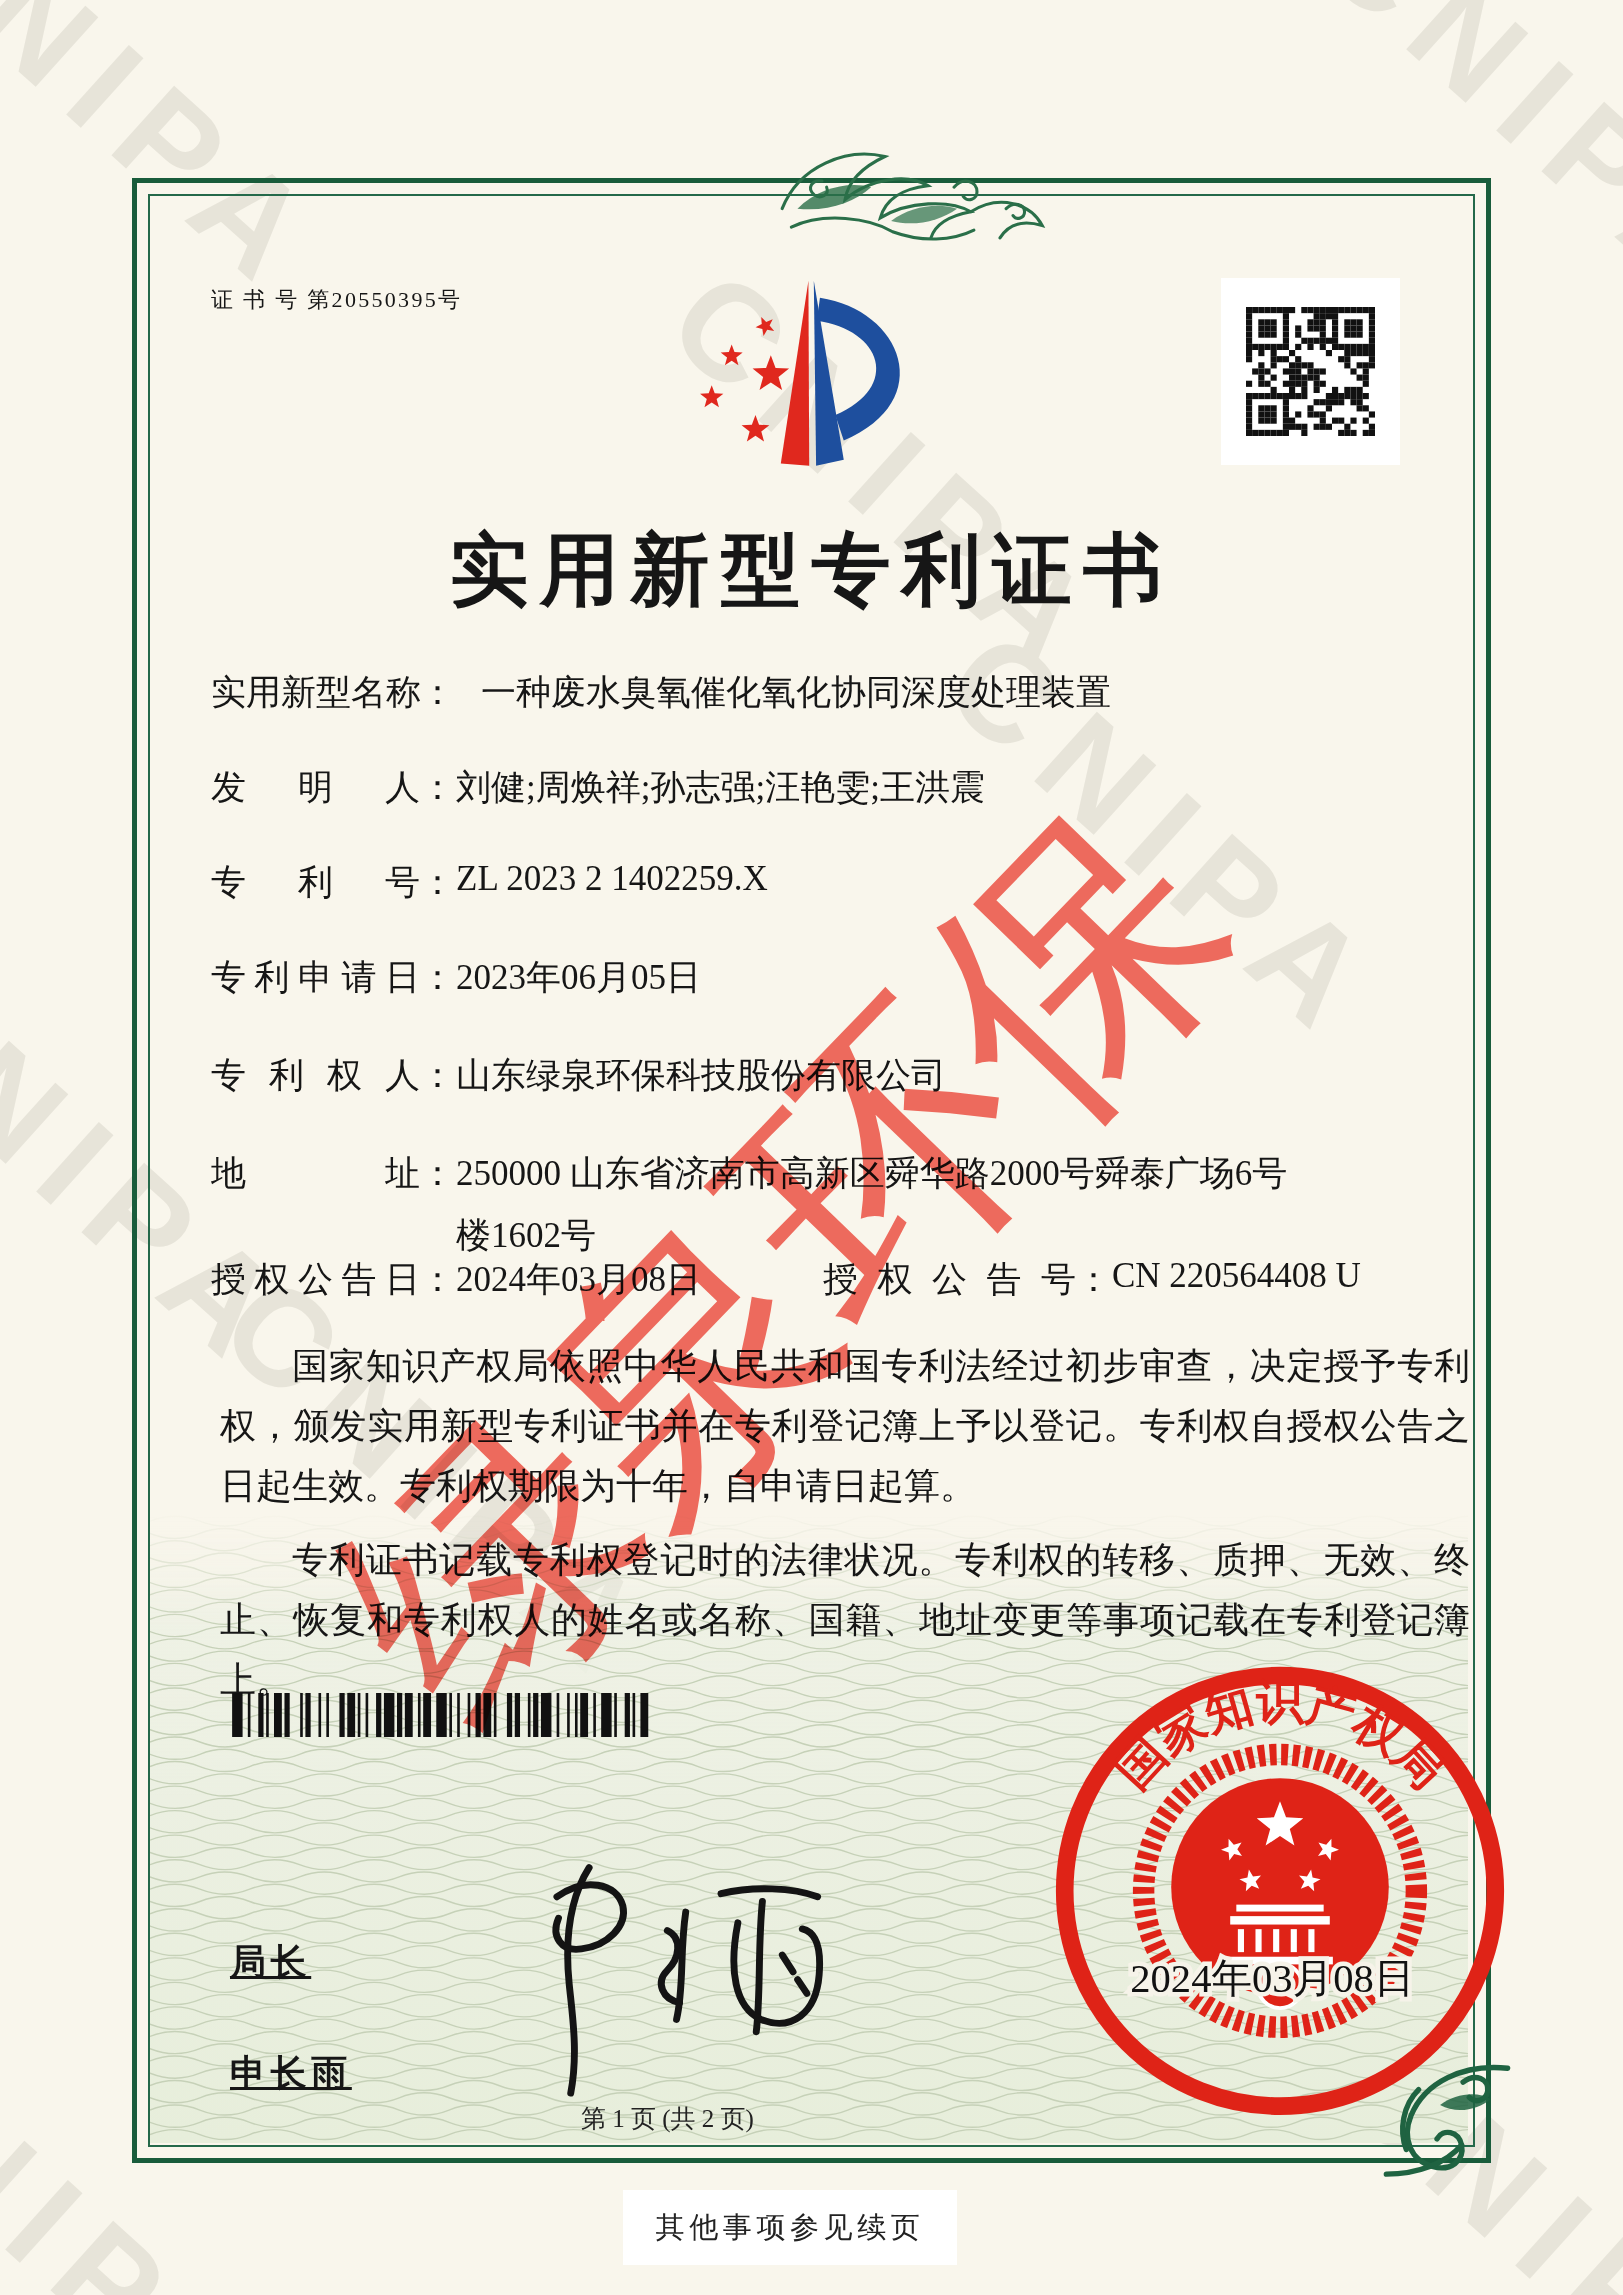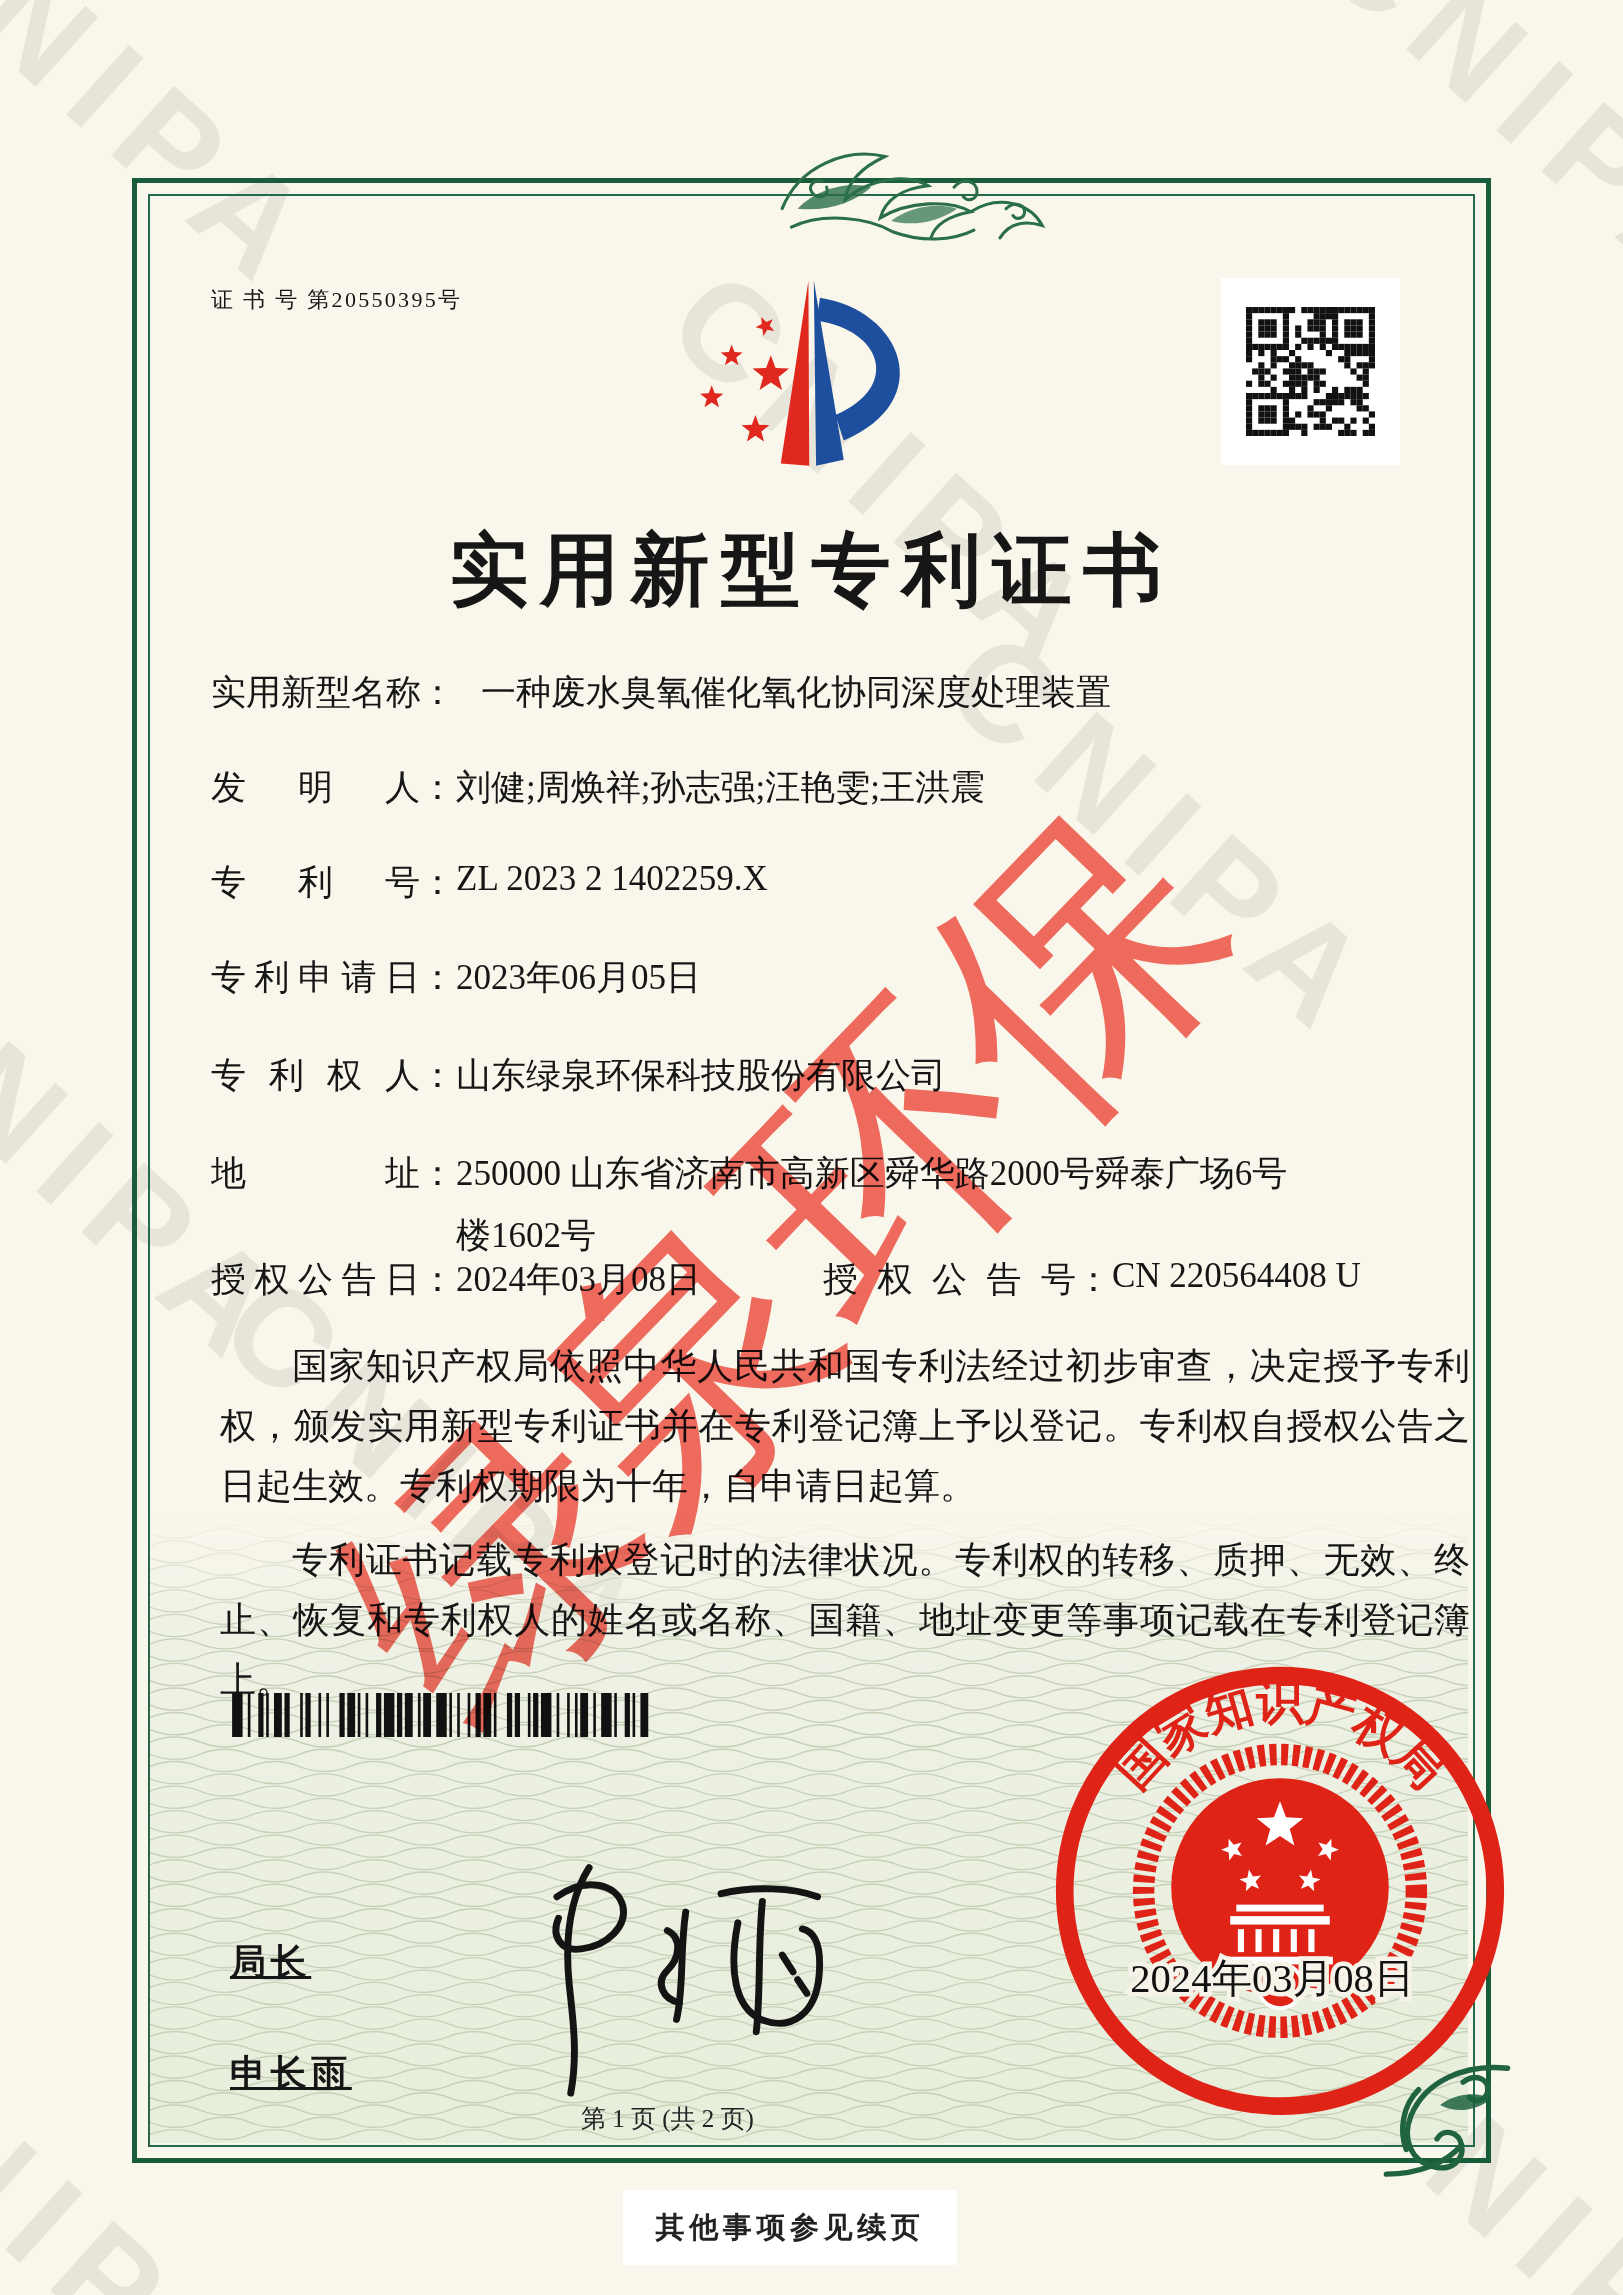--- a/index.html
+++ b/index.html
@@ -38,21 +38,21 @@
   .paras p+p{margin-top:14px;}
   
   .wm-red{position:absolute;left:786px;top:1269px;z-index:6;font-size:282px;letter-spacing:-3.1px;
           white-space:nowrap;color:#f25a4e;opacity:.88;mix-blend-mode:multiply;
           transform:translate(-50%,-50%) rotate(-46deg);user-select:none;}
   
   .officer{position:absolute;left:230px;z-index:3;font-family:"Liberation Sans","DejaVu Sans",sans-serif;
            font-weight:700;font-size:36px;letter-spacing:4.6px;text-decoration:underline;}
   .qrbox{position:absolute;left:1221px;top:278px;width:179px;height:187px;background:#fff;z-index:3;}
   .notebox{position:absolute;left:623px;top:2190px;width:334px;height:75px;background:#fff;z-index:3;
-           display:flex;align-items:center;justify-content:center;font-size:29px;letter-spacing:4.6px;color:#222;font-weight:bold;}
+           display:flex;align-items:center;justify-content:center;font-size:29px;letter-spacing:4.6px;color:#222;}
   .pagefooter{position:absolute;left:581px;top:2102px;width:399px;text-align:left;font-size:25px;z-index:3;color:#222;}
   svg{display:block;}
 </style>
 </head>
 <body>
 
 <div class="page">
 
   <div class="wm-gray" style="left:107px;top:88px">CNIPA</div>
   <div class="wm-gray" style="left:1537px;top:104px">CNIPA</div>

